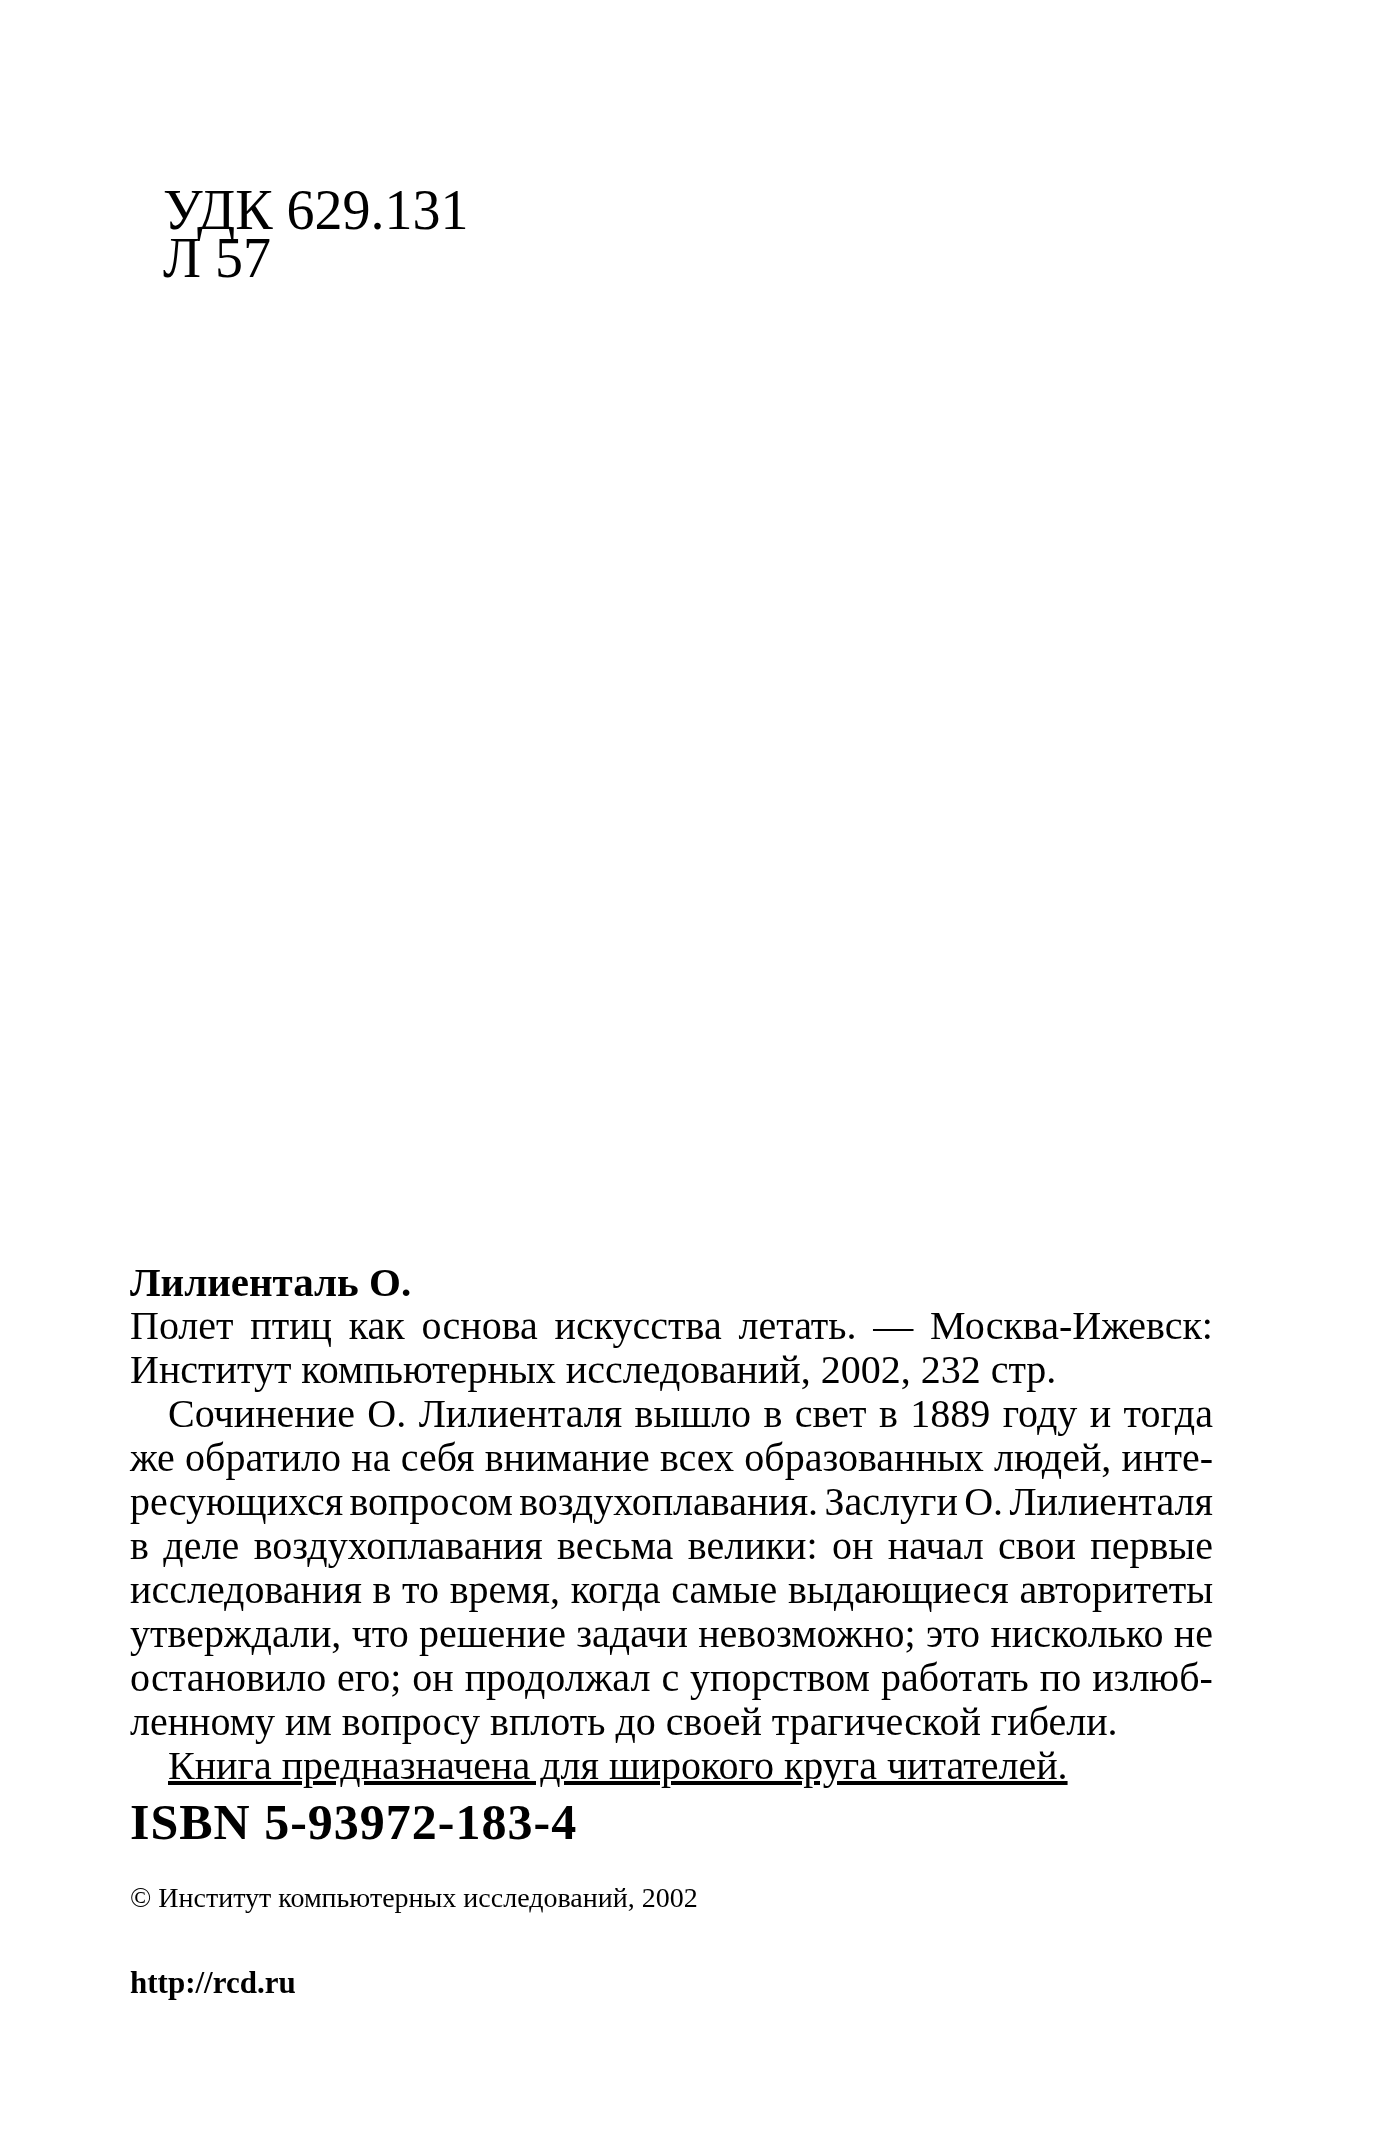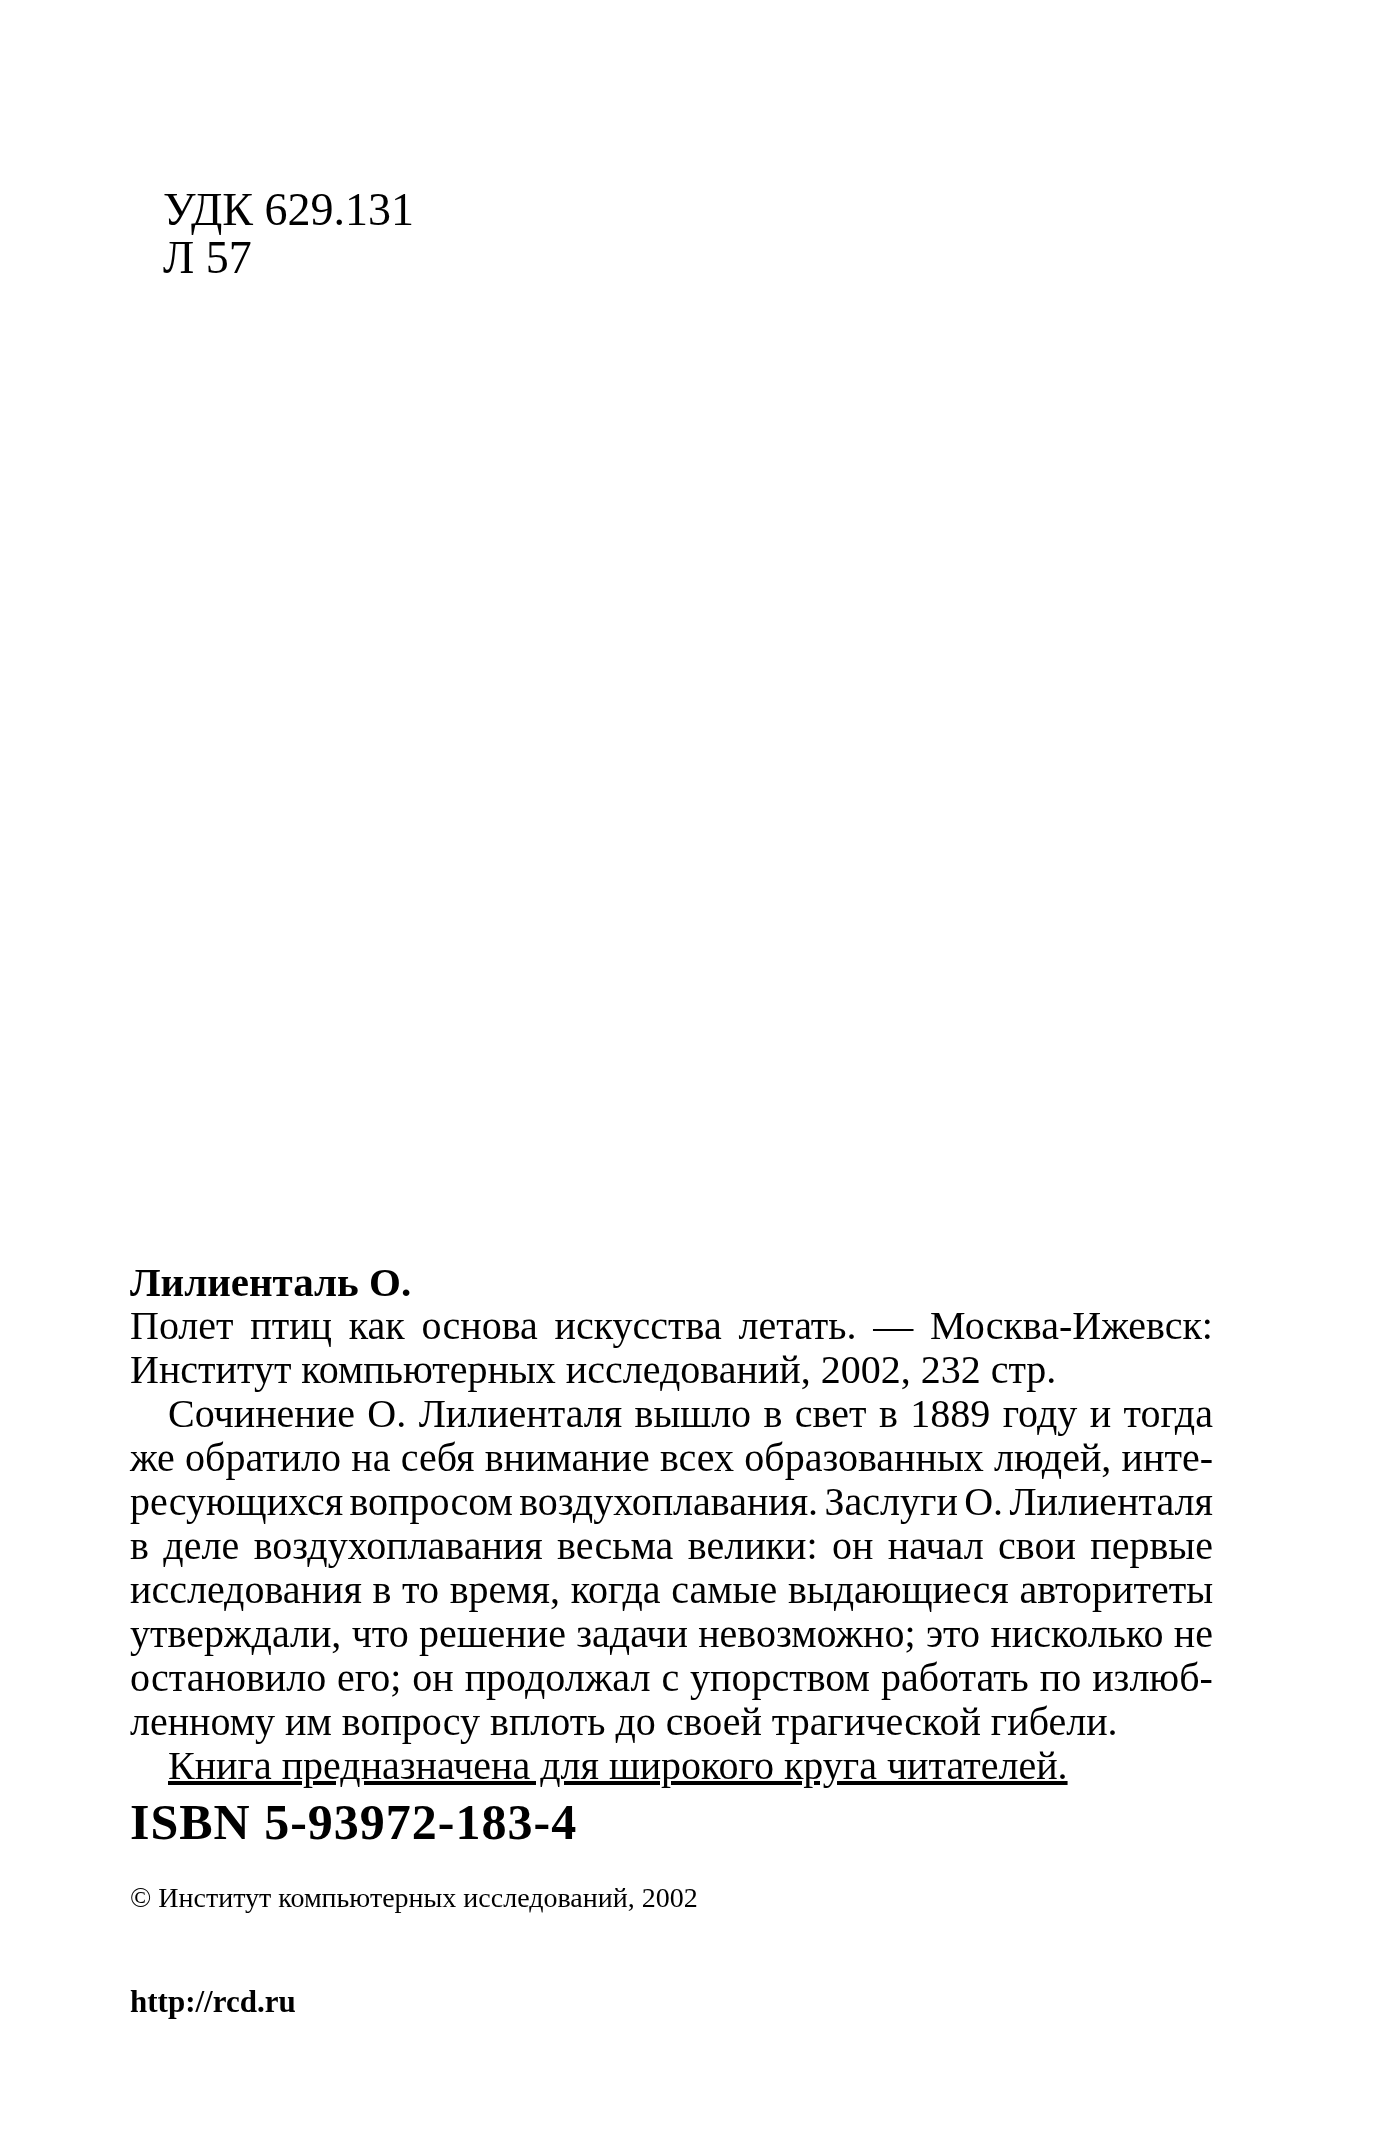--- a/index.html
+++ b/index.html
@@ -13,21 +13,21 @@
     height: 2141px;
     background: #ffffff;
     color: #000000;
     font-family: "Liberation Serif", serif;
     overflow: hidden;
   }
   .udk-block {
     position: absolute;
     left: 163px;
     top: 186px;
-    font-size: 46px;
+    font-size: 56px;
     line-height: 48px;
     white-space: nowrap;
   }
   .imprint {
     position: absolute;
     left: 130px;
     top: 1260px;
     width: 1083px;
     font-size: 40px;
     line-height: 44px;
@@ -54,21 +54,21 @@
     margin-top: 12px;
     font-weight: 700;
     font-size: 50px;
     letter-spacing: 1px;
   }
   .copyright {
     margin-top: 32px;
     font-size: 28px;
   }
   .url {
-    margin-top: 60px;
+    margin-top: 41px;
     font-weight: 700;
     font-size: 31px;
   }
 </style>
 </head>
 <body>
 
 <div class="page">
 
   <div class="udk-block">

